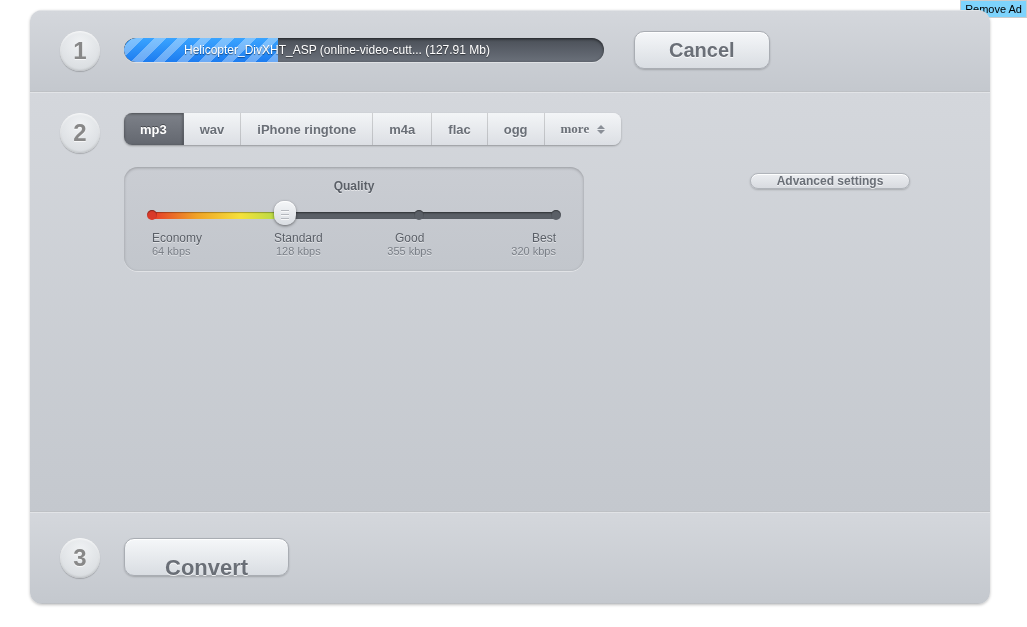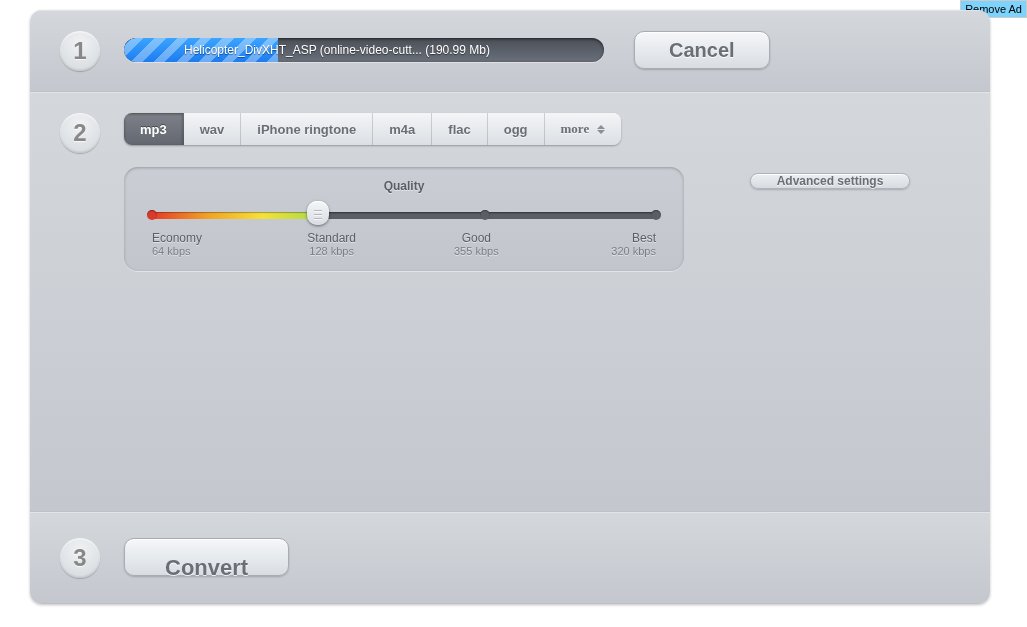--- a/index.html
+++ b/index.html
@@ -166,21 +166,21 @@
       content: "";
       width: 0; height: 0;
       border-left: 4px solid transparent;
       border-right: 4px solid transparent;
     }
     .sort-icon::before { border-bottom: 4px solid #8a8f97; }
     .sort-icon::after { border-top: 4px solid #8a8f97; }
 
     .quality-box {
       margin-top: 22px;
-      width: 560px;
+      width: 460px;
       padding: 12px 28px 14px 28px;
       border-radius: 14px;
       background: linear-gradient(#cacdd3, #c2c6cc);
       box-shadow: inset 0 1px 3px rgba(0,0,0,0.25), 0 1px 0 rgba(255,255,255,0.4);
       position: relative;
     }
     .quality-title {
       text-align: center;
       font-size: 12px;
       font-weight: bold;
@@ -308,21 +308,21 @@
 
 <div class="remove-ads">Remove Ad</div>
 
 <div class="panel">
 
   <div class="section">
     <div class="step-num">1</div>
     <div class="s1-content">
       <div class="progress-bar">
         <div class="progress-fill" id="progress-fill" style="width: 32%;"></div>
-        <div class="progress-label">Helicopter_DivXHT_ASP (online-video-cutt... (190.99 Mb)</div>
+        <div class="progress-label">Helicopter_DivXHT_ASP (online-video-cutt... (127.91 Mb)</div>
       </div>
       <button class="btn-large">Cancel</button>
     </div>
   </div>
 
   <div class="section section-2">
     <div class="step-num">2</div>
     <div class="s2-content">
       <div class="format-row">
         <div class="seg" id="format-seg">

